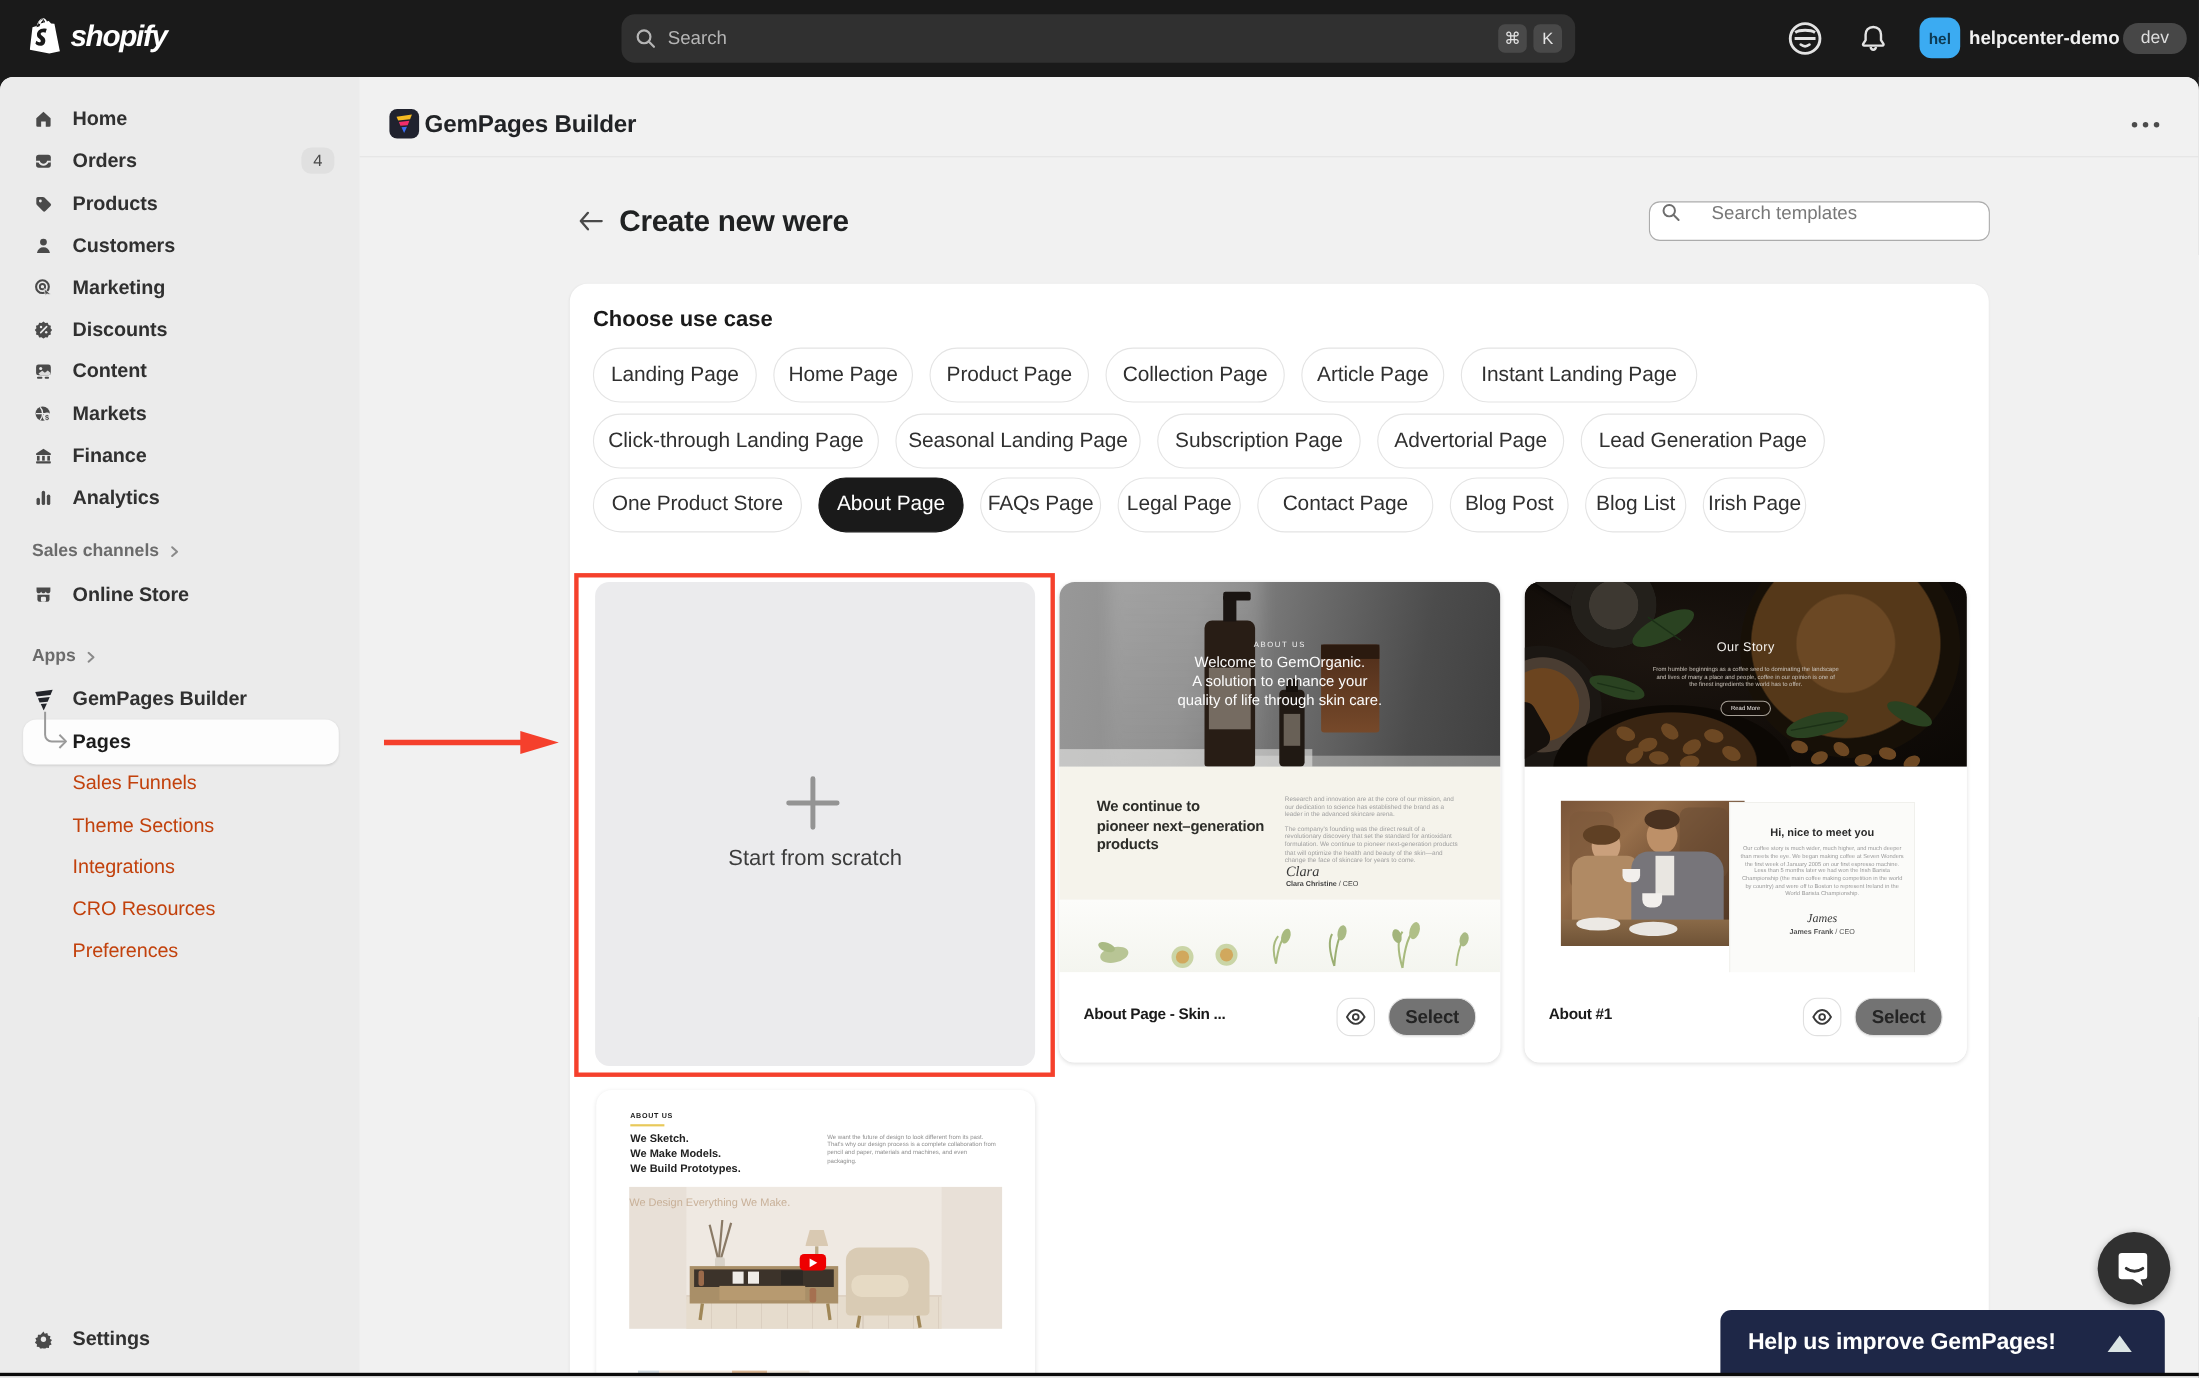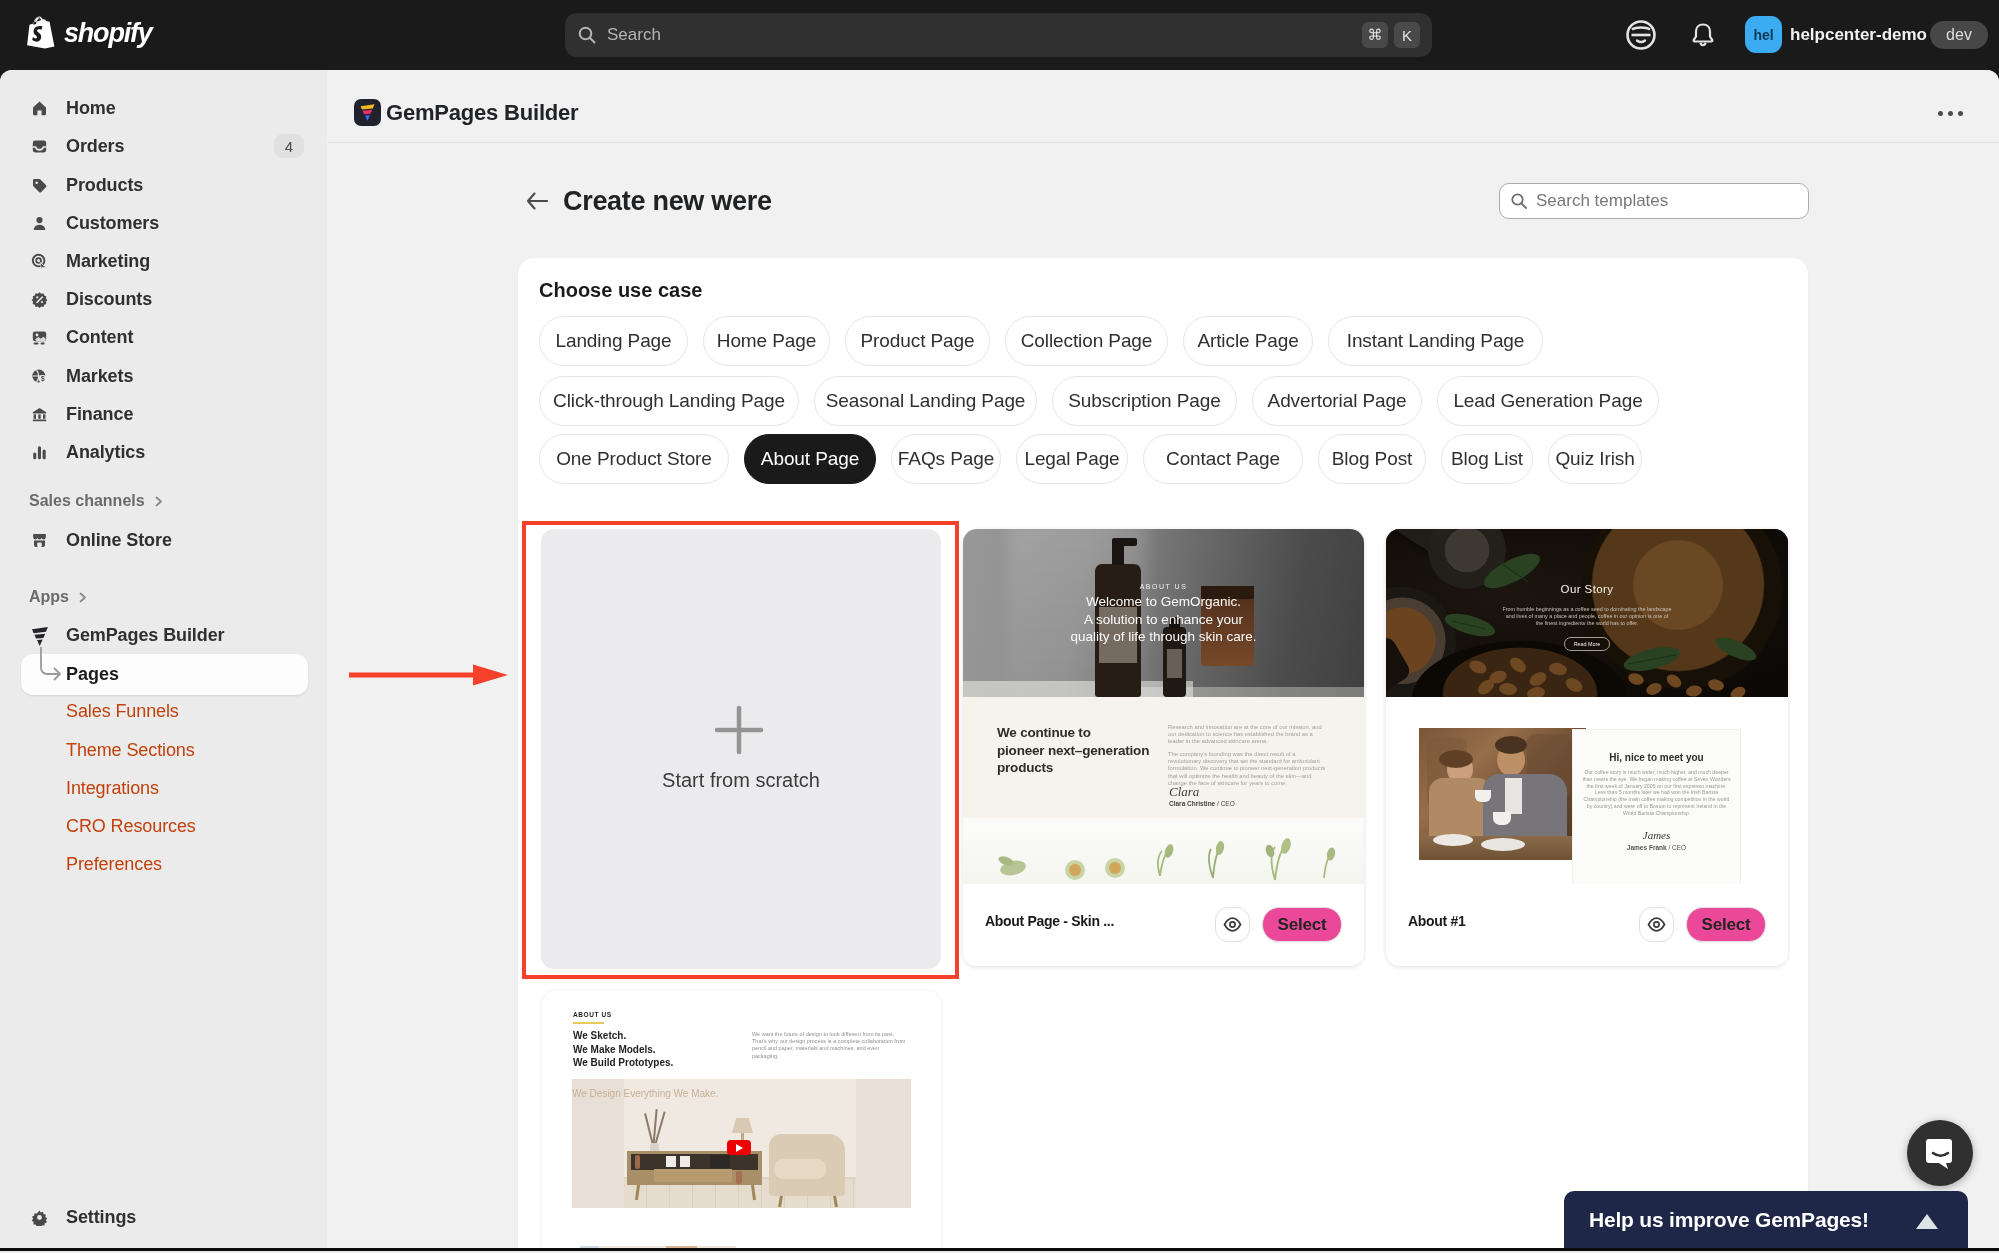--- a/index.html
+++ b/index.html
@@ -30,40 +30,40 @@
 #pagesrow .lb{position:absolute;left:45px;top:10px;font-size:18px;font-weight:700;color:#1c1c1c;}
 
 #content{position:absolute;left:327px;top:0;right:0;height:100%;background:#f1f1f1;}
 #apphead{position:absolute;left:0;top:0;right:0;height:73px;border-bottom:1px solid #e3e3e3;}
 #appicon{position:absolute;left:27px;top:29px;width:27px;height:27px;border-radius:7px;background:#20222e;overflow:hidden;}
 #apptitle{position:absolute;left:59px;top:30px;font-size:22px;font-weight:700;color:#212326;letter-spacing:-0.2px;}
 #dots{position:absolute;right:36px;top:41px;display:flex;gap:5px;}
 #dots i{width:5px;height:5px;border-radius:50%;background:#4c4c4c;}
 #backarrow{position:absolute;left:198px;top:121px;}
 #pagetitle{position:absolute;left:236px;top:116px;font-size:27px;font-weight:700;color:#202223;letter-spacing:-0.3px;}
-#tplsearch{position:absolute;left:1172px;top:113px;width:310px;height:36px;background:#fff;border:1px solid #acacac;border-radius:10px;display:flex;align-items:center;padding:0 10px;}
+#tplsearch{position:absolute;left:1172px;top:113px;width:310px;height:36px;background:#fff;border:1px solid #acacac;border-radius:10px;display:flex;padding:0 10px;gap:20px;}
 #tplsearch .ph{color:#787878;font-size:17px;margin-left:8px;}
 
 #panel{position:absolute;left:191px;top:188px;width:1290px;height:995px;background:#fff;border-radius:16px 16px 0 0;box-shadow:0 1px 2px rgba(0,0,0,.06);}
 #panel h2{position:absolute;left:21px;top:21px;font-size:20px;font-weight:700;color:#1a1a1a;}
 .pillrow{position:absolute;left:21px;display:flex;gap:15px;}
 .pill{height:50px;border:1.5px solid #e4e4e4;border-radius:25px;background:#fff;display:flex;align-items:center;justify-content:center;font-size:19px;color:#303030;white-space:nowrap;letter-spacing:-0.1px;}
 .pill.dark{background:#1a1a1a;border-color:#1a1a1a;color:#fff;}
 
 #scratch{position:absolute;left:214px;top:459px;width:400px;height:440px;background:#ebebed;border-radius:13px;}
 #scratch .plus{position:absolute;left:172px;top:175px;}
 #scratch .txt{position:absolute;left:0;right:0;top:240px;text-align:center;font-size:20px;color:#3c3c3c;}
 #redbox{position:absolute;left:195px;top:451px;width:437px;height:458px;border:4px solid #f5402c;}
 #redarrow{position:absolute;left:349px;top:662px;}
 
 .tcard{position:absolute;background:#fff;border-radius:14px;box-shadow:0 1px 4px rgba(0,0,0,.13);overflow:hidden;}
 .tfoot{position:absolute;left:0;right:0;bottom:0;height:82px;background:#fff;}
 .tfoot .name{position:absolute;left:22px;top:29px;font-size:14px;font-weight:700;color:#1a1a1a;letter-spacing:-0.3px;}
 .eyebtn{position:absolute;width:35px;height:35px;border:1.5px solid #e0e0e0;border-radius:13px;top:23px;display:flex;align-items:center;justify-content:center;background:#fff;}
-.selbtn{position:absolute;width:80px;height:35px;border:1.5px solid #e0e0e0;border-radius:17px;top:23px;display:flex;align-items:center;justify-content:center;background:#ec4899;font-size:17px;font-weight:700;color:#242424;letter-spacing:-0.2px;box-shadow:0 1.5px 0 rgba(0,0,0,.04);}
+.selbtn{position:absolute;width:80px;height:35px;border:1.5px solid #e0e0e0;border-radius:17px;top:23px;display:flex;align-items:center;justify-content:center;background:#737373;font-size:17px;font-weight:700;color:#242424;letter-spacing:-0.2px;box-shadow:0 1.5px 0 rgba(0,0,0,.04);}
 
 #c2prev{position:absolute;left:0;top:0;width:401px;height:355px;}
 #c2dark{position:absolute;left:0;top:0;width:401px;height:168px;background:linear-gradient(100deg,#989898 0%,#8c8c8c 30%,#6b6b6b 55%,#4c4c4c 80%,#404040 100%);overflow:hidden;}
 #c2beige{position:absolute;left:0;top:168px;width:401px;height:121px;background:#f5f3eb;overflow:hidden;}
 #c2plants{position:absolute;left:0;top:289px;width:401px;height:66px;background:#fafaf6;overflow:hidden;}
 .tinytxt{color:#a0a0a0;font-size:5.8px;line-height:7.2px;}
 
 #c3prev{position:absolute;left:0;top:0;width:402px;height:355px;}
 #c3dark{position:absolute;left:0;top:0;width:402px;height:168px;background:#15100c;overflow:hidden;}
 #c3white{position:absolute;left:0;top:168px;width:402px;height:187px;background:#fff;overflow:hidden;}
@@ -327,21 +327,21 @@
         <div class="pill" style="width:222px;">Lead Generation Page</div>
       </div>
       <div class="pillrow" style="top:176px;">
         <div class="pill" style="width:190px;">One Product Store</div>
         <div class="pill dark" style="width:132px;">About Page</div>
         <div class="pill" style="width:110px;">FAQs Page</div>
         <div class="pill" style="width:112px;">Legal Page</div>
         <div class="pill" style="width:160px;">Contact Page</div>
         <div class="pill" style="width:108px;">Blog Post</div>
         <div class="pill" style="width:92px;">Blog List</div>
-        <div class="pill" style="width:94px;">Quiz Irish</div>
+        <div class="pill" style="width:94px;">Irish Page</div>
       </div>
     </div>
 
     <div id="scratch">
       <svg class="plus ico" width="52" height="52" viewBox="0 0 52 52">
           <path d="M26 4 V48 M4 26 H48" stroke="#949494" stroke-width="4.5" stroke-linecap="round"></path>
         </svg>
       <div class="txt">Start from scratch</div>
     </div>
     <div id="redbox"></div>

